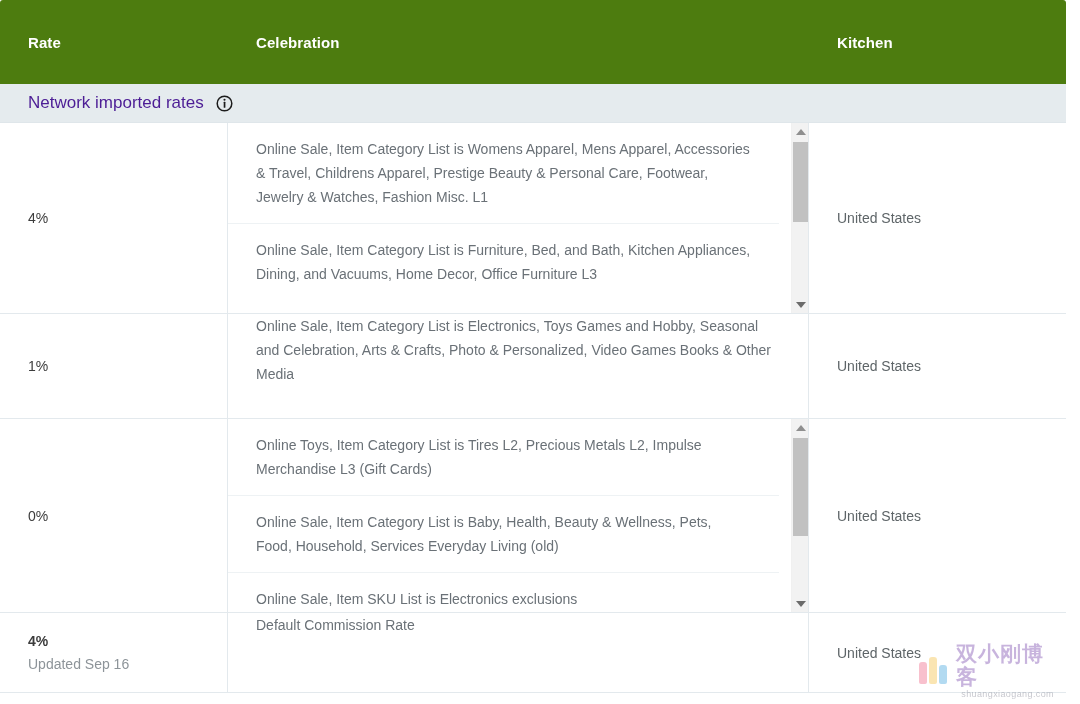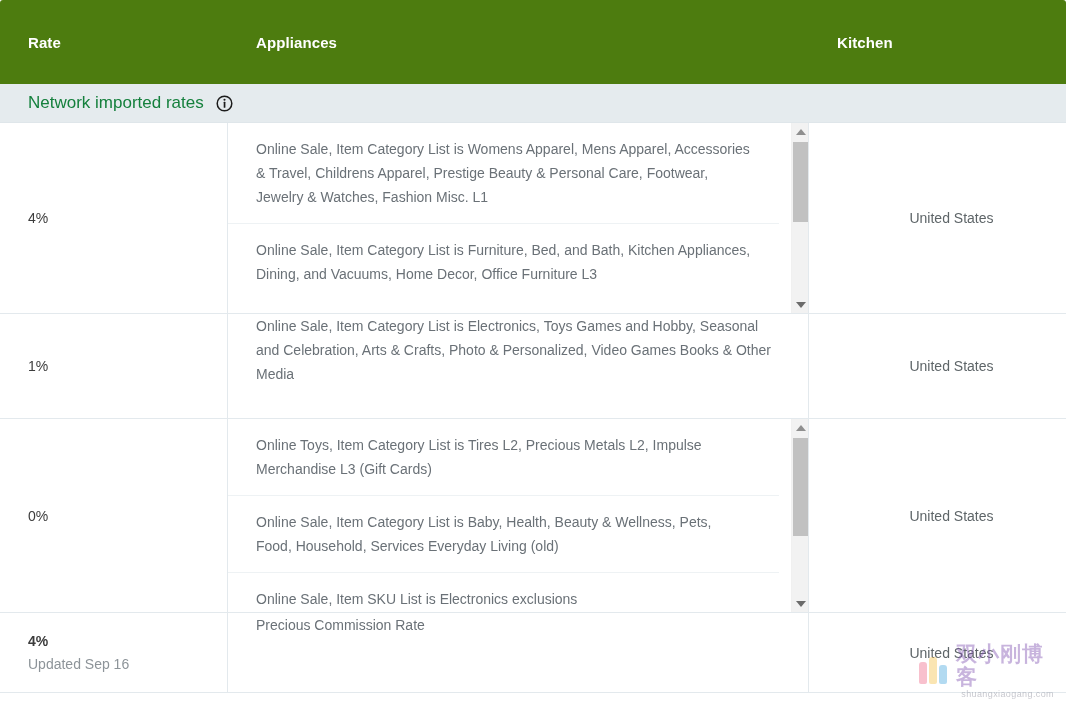--- a/index.html
+++ b/index.html
@@ -52,21 +52,21 @@
     height: 39px;
     background: #e5ebee;
     display: flex;
     align-items: center;
     padding-left: 28px;
     box-sizing: border-box;
     border-bottom: 1px solid #dfe6ea;
   }
   .group-band .gb-label {
     font-size: 17px;
-    color: #15803d;
+    color: #4c1d95;
     font-weight: normal;
   }
   .info-icon {
     margin-left: 12px;
     display: inline-flex;
     align-items: center;
     justify-content: center;
     width: 17px;
     height: 17px;
   }
@@ -75,21 +75,20 @@
   
   .trow {
     display: flex;
     border-bottom: 1px solid #e3e9ed;
     background: #fff;
     box-sizing: border-box;
   }
   .td {
     box-sizing: border-box;
     display: flex;
-    justify-content: center;
   }
   .td-rate {
     width: 228px;
     border-right: 1px solid #e3e9ed;
     padding-left: 28px;
     flex-direction: column;
     justify-content: center;
   }
   .td-cond {
     width: 581px;
@@ -239,21 +238,21 @@
 </head>
 <body>
 
 <div class="rates-table">
 
   <div class="thead" style="background: #4d7c0f;">
     <div class="th col-rate" style="color: rgb(255, 255, 255);">
       <span>Rate</span>
     </div>
     <div class="th col-cond" style="color: rgb(255, 255, 255);">
-      <span>Appliances</span>
+      <span>Celebration</span>
     </div>
     <div class="th col-country" style="color: rgb(255, 255, 255);">
       <span>Kitchen</span>
     </div>
   </div>
 
   <div class="group-band" style="background: rgb(229, 235, 238);">
     <span class="gb-label">Network imported rates</span>
     <span class="info-icon">
       <svg width="17" height="17" viewBox="0 0 17 17" aria-hidden="true">
@@ -332,21 +331,21 @@
         </div>
       </div>
       <div class="trow" style="height: 80px;">
         <div class="td td-rate">
           <div class="rate-val bold">4%</div>
           <div class="rate-sub">Updated Sep 16</div>
         </div>
         <div class="td td-cond">
           <div class="cond-pane">
             <div class="cond-list">
-              <div class="cond-single">Precious Commission Rate</div>
+              <div class="cond-single">Default Commission Rate</div>
             </div>
           </div>
         </div>
         <div class="td td-country">
           <span class="country-val">United States</span>
         </div>
       </div>
     </div>
 
   <div class="watermark">

